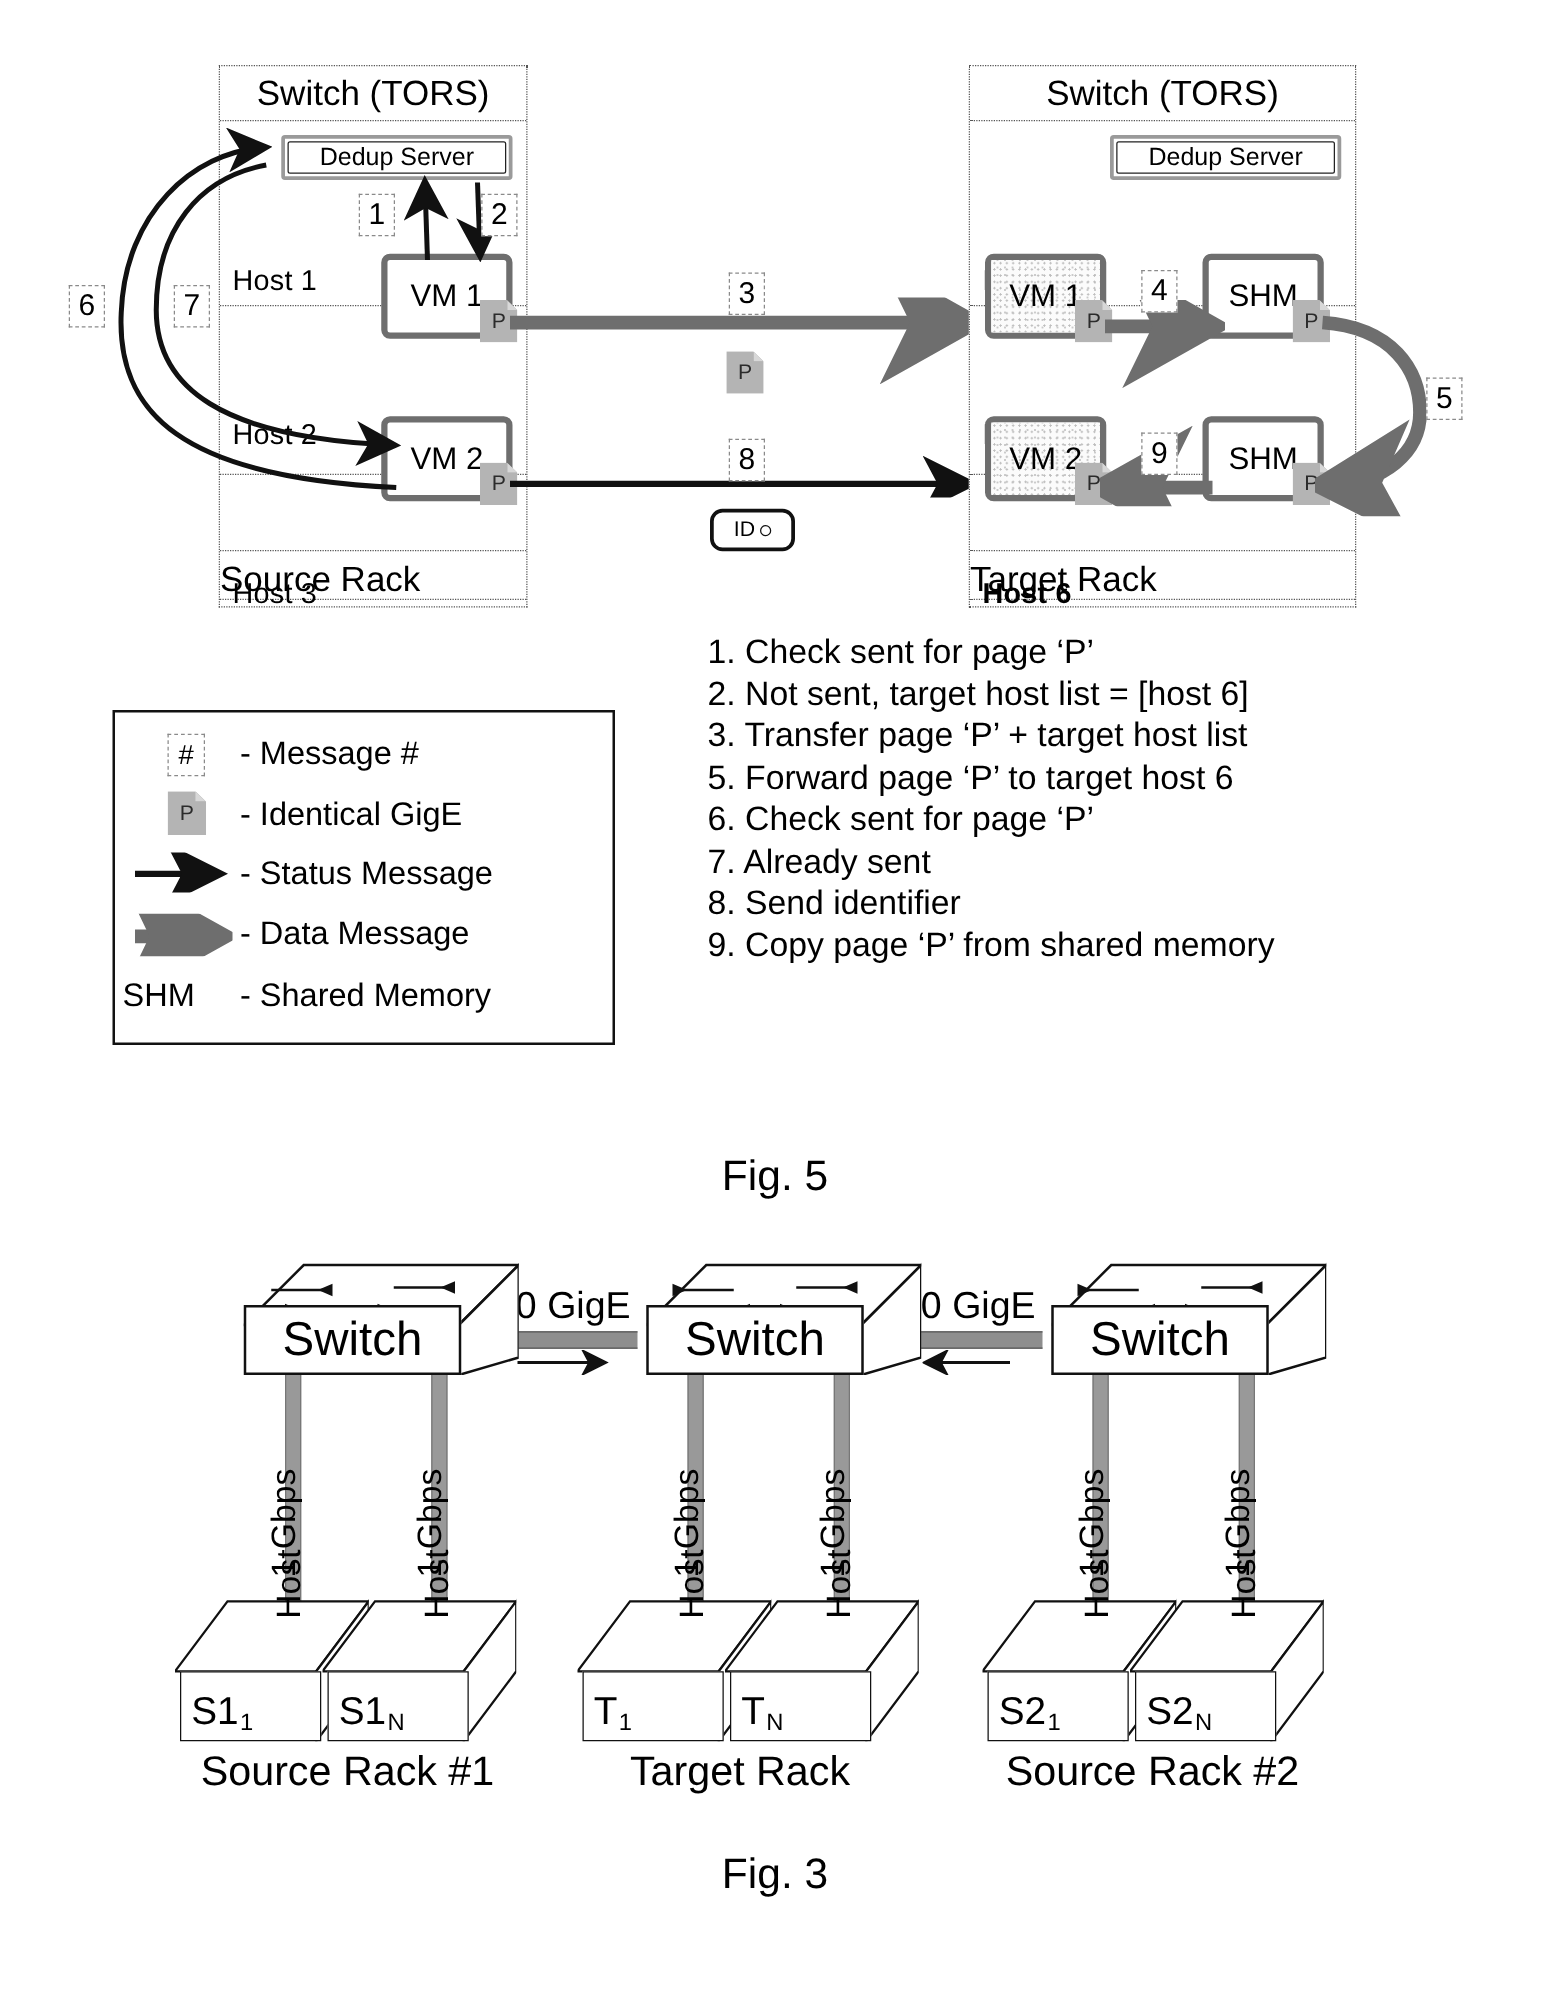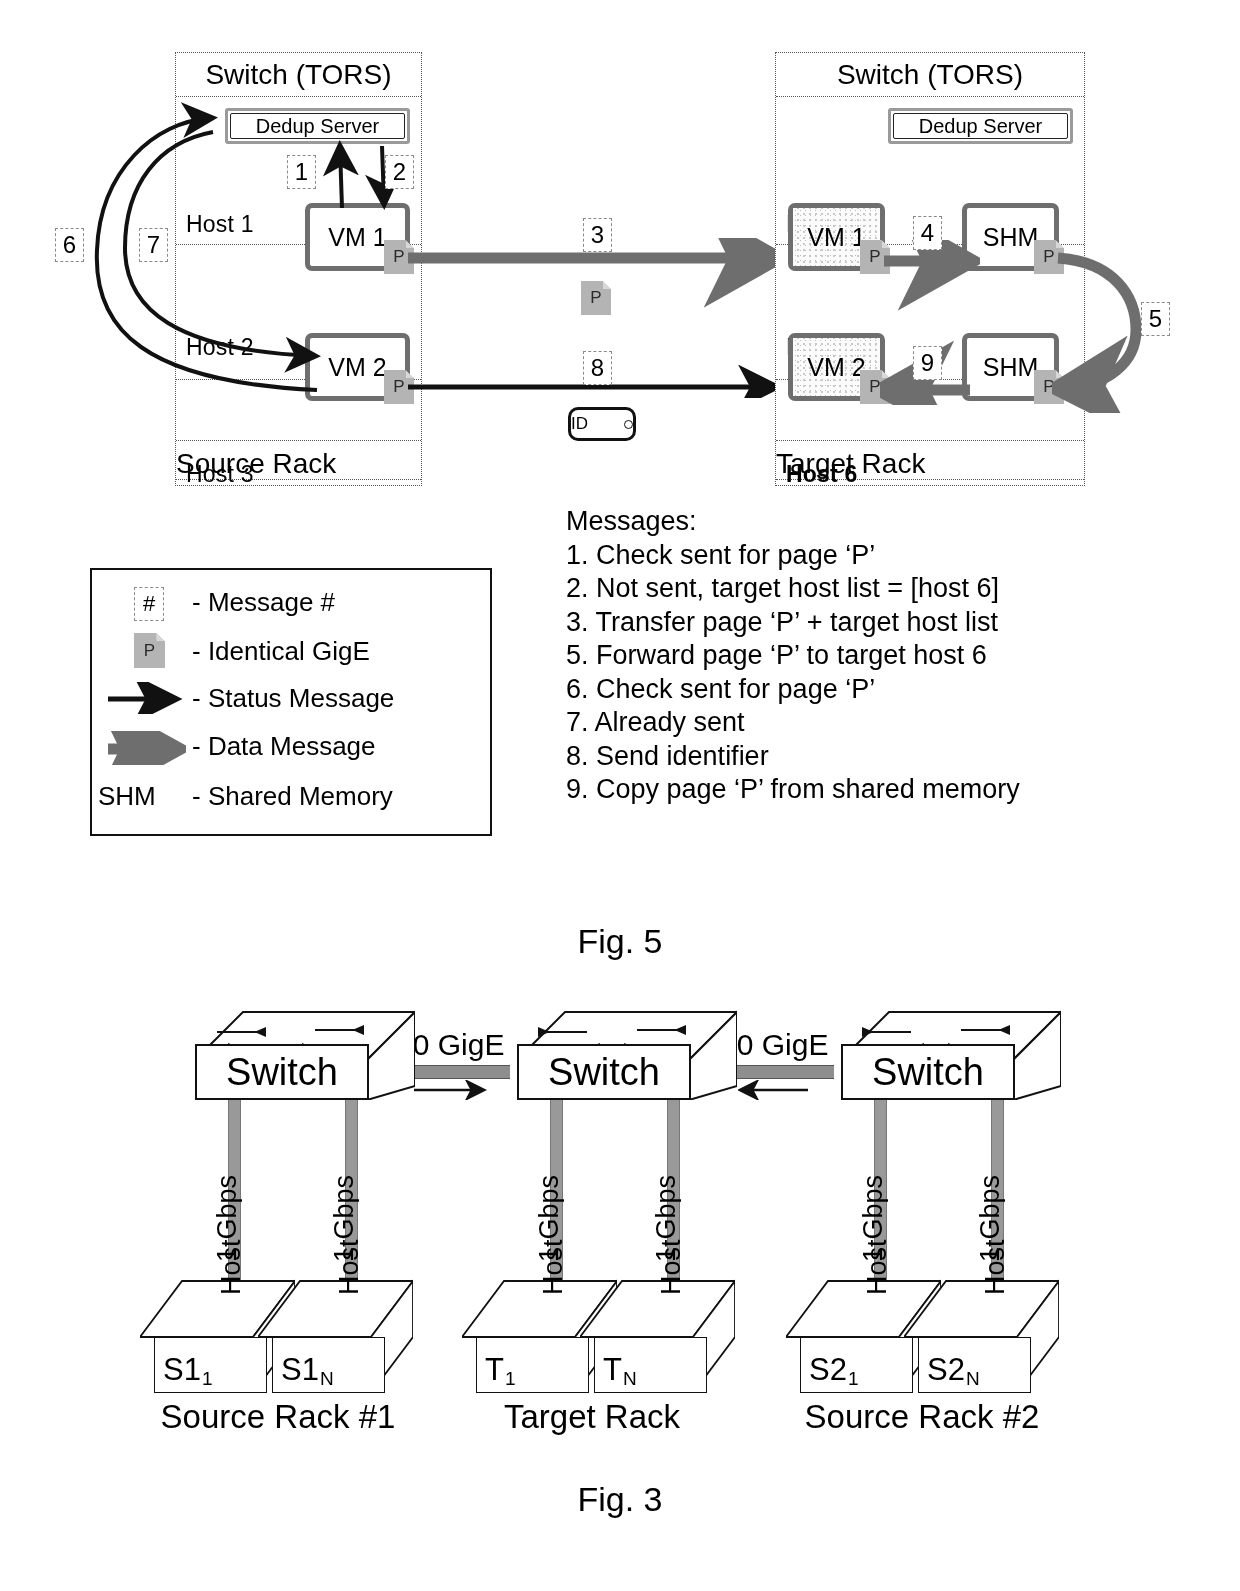--- a/index.html
+++ b/index.html
@@ -38,37 +38,37 @@
   .page .fold{position:absolute;top:0;right:0;width:28%;height:24%;
         background:#d8d8d8;clip-path:polygon(0 0,100% 100%,0 100%);}
   .page span{position:relative;z-index:2;}
 
   
   .msgnum{position:absolute;border:1.5px dashed #8a8a8a;background:#fff;
           display:flex;align-items:center;justify-content:center;font-size:24px;}
 
   
   .idtag{position:absolute;border:3px solid #111;border-radius:10px;background:#fff;
-         display:flex;align-items:center;justify-content:space-between;font-size:17px;gap:4px;}
+         display:flex;align-items:center;justify-content:center;font-size:17px;gap:4px;}
   .idtag .hole{width:7px;height:7px;border:1.5px solid #111;border-radius:50%;}
 
   
   .legend{position:absolute;border:2px solid #111;background:#fff;box-sizing:border-box;}
   .legend .row{position:absolute;font-size:26px;white-space:nowrap;}
 
   .msglist{position:absolute;font-size:27px;line-height:33.5px;white-space:nowrap;}
   .figcap{position:absolute;width:100%;text-align:center;font-size:34px;}
 
   
   .sw3d{position:absolute;}
   .sw-front{position:absolute;left:0;bottom:0;border:2px solid #111;background:#fff;
             display:flex;align-items:center;justify-content:center;font-size:38px;box-sizing:border-box;}
   .sw-top{position:absolute;left:0;top:0;}
   .host3d{position:absolute;}
-  .host-front{position:absolute;left:14px;bottom:0;border:1.8px solid #111;background:#fff;box-sizing:border-box;}
+  .host-front{position:absolute;left:4px;bottom:0;border:1.8px solid #111;background:#fff;box-sizing:border-box;}
   .host-front .lbl{position:absolute;left:8px;bottom:2px;font-size:31px;}
   .host-front .sub{font-size:19px;vertical-align:-5px;margin-left:1px;}
   .host-top{position:absolute;left:0;top:0;}
   .hosttxt{position:absolute;font-size:27px;transform:rotate(-90deg);transform-origin:left top;}
   .cable{position:absolute;background:#999;border-left:1px solid #777;border-right:1px solid #777;}
   .gbps{position:absolute;font-size:27px;transform:rotate(-90deg);transform-origin:left top;white-space:nowrap;}
   .gige{position:absolute;font-size:30px;white-space:nowrap;}
   .link10{position:absolute;background:#8e8e8e;border-top:1px solid #555;border-bottom:1px solid #555;}
   .rackcap{position:absolute;font-size:33px;text-align:center;}
 </style>
@@ -275,21 +275,20 @@
         </defs>
       <line x1="2" y1="18" x2="62" y2="18" stroke="#6e6e6e" stroke-width="11" marker-end="url(#lggry)"></line>
     </svg>
     <div class="row" style="left:100px;top:161px;text-align:right;">- Data Message</div>
 
     <div class="row" style="left:6px;top:211px;">SHM</div>
     <div class="row" style="left:100px;top:211px;">- Shared Memory</div>
   </div>
 
   <div class="msglist" style="left:566px;top:505px;">
-    <div>Messages:</div>
     <div>1. Check sent for page ‘P’</div>
     <div>2. Not sent, target host list = [host 6]</div>
     <div>3. Transfer page ‘P’ + target host list</div>
     <div>5. Forward page ‘P’ to target host 6</div>
     <div>6. Check sent for page ‘P’</div>
     <div>7. Already sent</div>
     <div>8. Send identifier</div>
     <div>9. Copy page ‘P’ from shared memory</div>
   </div>
 

